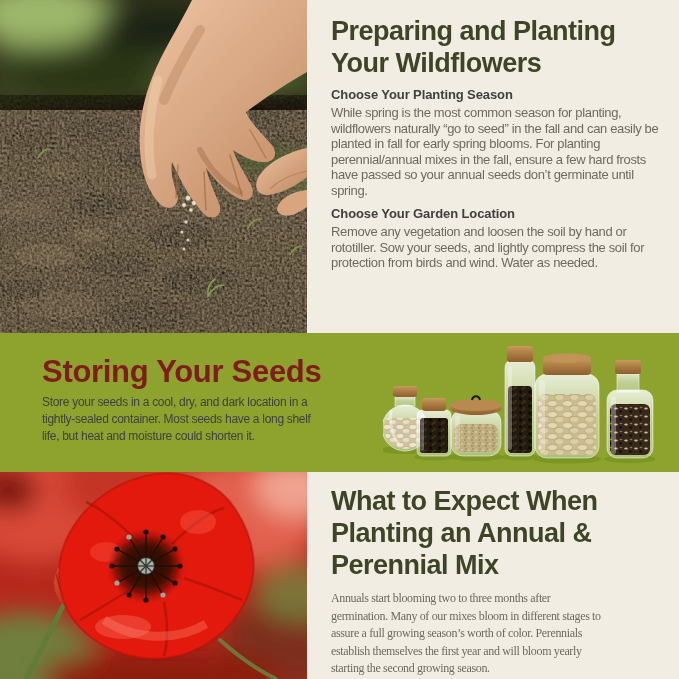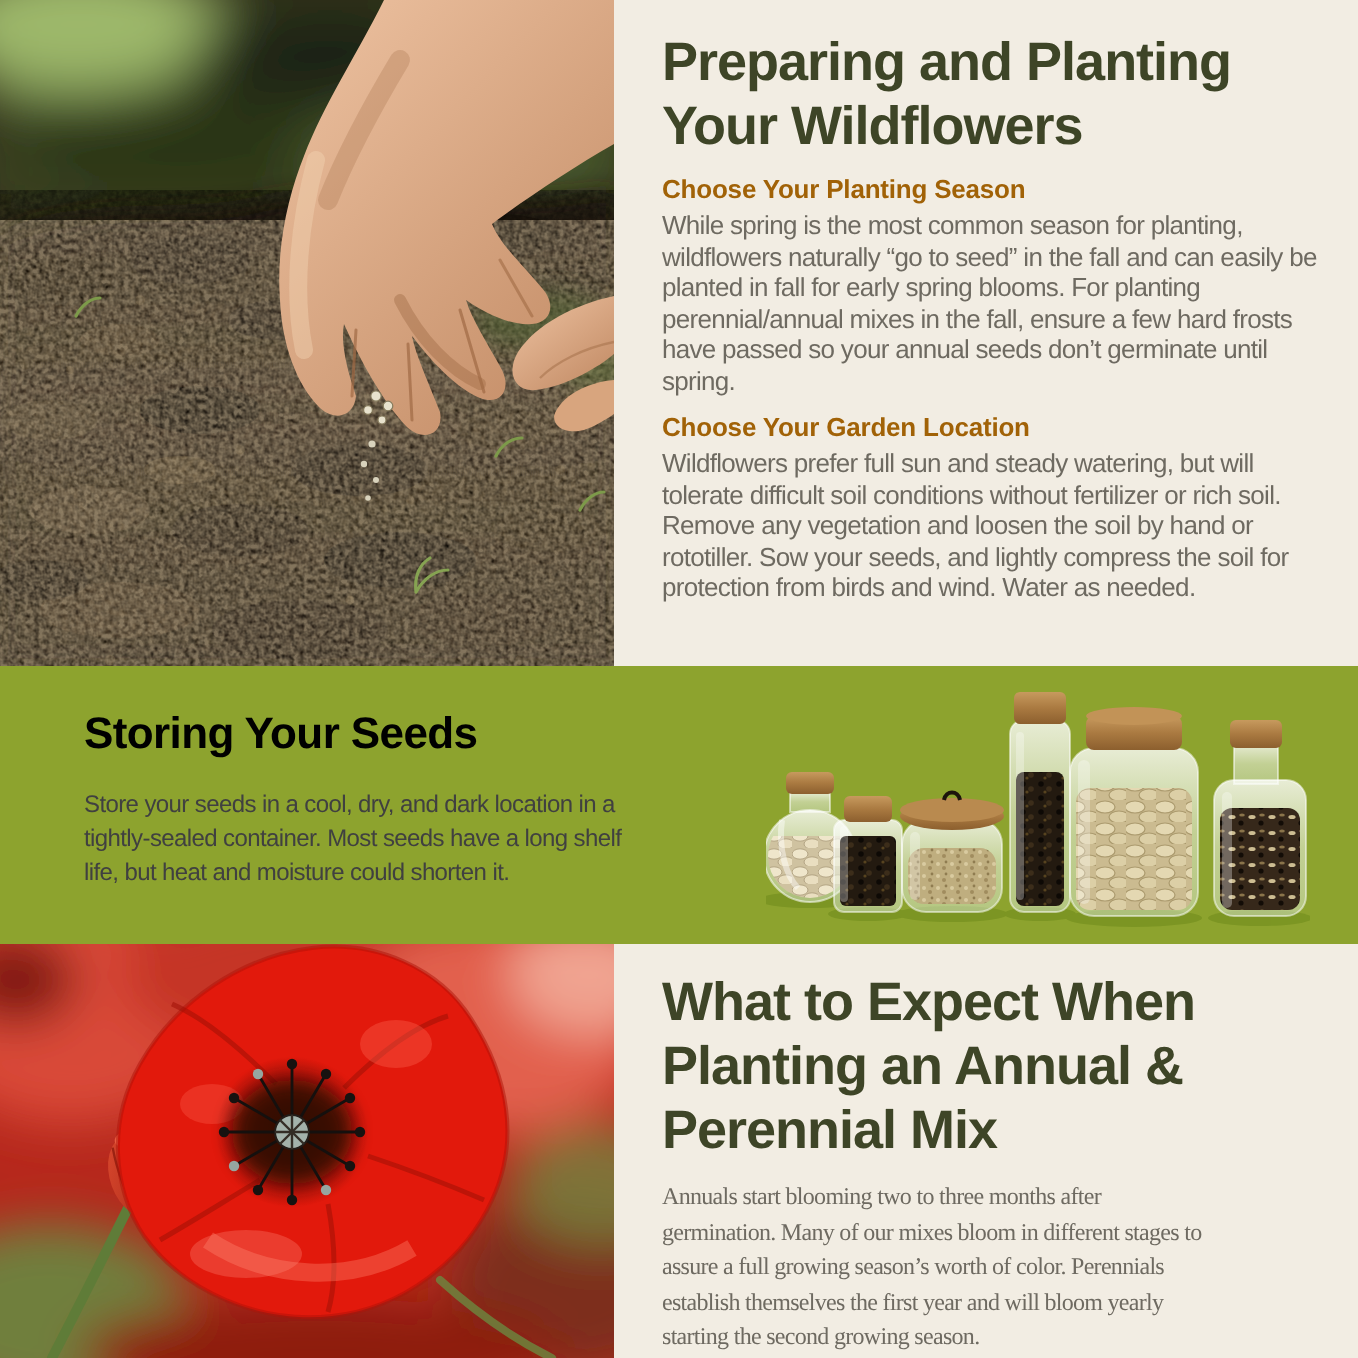--- a/index.html
+++ b/index.html
@@ -10,27 +10,27 @@
   .band{top:333px;height:139px;background:#8da32e;}
   .sec-bottom{top:472px;height:247px;background:#f2ede3;padding-left:48px;}
   .photo{position:absolute;left:0;top:0;overflow:hidden;}
   .photo-top{width:307px;height:333px;}
   .photo-bottom{width:307px;height:207px;}
   .panel{position:absolute;left:307px;width:372px;box-sizing:border-box;}
   .panel-top{top:0;height:333px;padding:15px 10px 0 24px;}
   .panel-bottom{top:0;height:207px;padding:13px 10px 0 24px;}
   .title{font-size:27px;line-height:32px;font-weight:700;color:#3e4527;
          letter-spacing:-0.5px;margin:0;white-space:pre-line;}
-  .subhead{font-size:13px;line-height:15px;font-weight:700;color:#a16207;
+  .subhead{font-size:13px;line-height:15px;font-weight:700;color:#404040;
            margin:8px 0 3px 0;letter-spacing:-0.1px;}
   .body{font-size:13px;line-height:15.5px;color:#6e6a61;margin:0;
         letter-spacing:-0.35px;white-space:pre-line;}
   .panel-bottom .body{font-size:12px;line-height:17.5px;margin-top:9px;font-family:Liberation Serif, serif;}
-  .band-title{position:absolute;left:42px;top:21px;margin:0;font-size:22px;
-              font-weight:700;color:#000000;letter-spacing:-0.3px;}
+  .band-title{position:absolute;left:42px;top:21px;margin:0;font-size:31px;
+              font-weight:700;color:#7f1d1d;letter-spacing:-0.3px;}
   .band-body{position:absolute;left:42px;top:61px;width:328px;margin:0;
              font-size:12px;line-height:17px;color:#404040;
              letter-spacing:-0.3px;white-space:pre-line;}
   .jars{position:absolute;left:383px;top:1px;width:272px;height:132px;}
   svg{display:block;}
 </style>
 </head>
 <body>
 
 <div class="page">
@@ -163,22 +163,20 @@
       <h1 class="title">Preparing and Planting
 Your Wildflowers</h1>
       <h3 class="subhead">Choose Your Planting Season</h3>
       <p class="body">While spring is the most common season for planting,
 wildflowers naturally “go to seed” in the fall and can easily be
 planted in fall for early spring blooms. For planting
 perennial/annual mixes in the fall, ensure a few hard frosts
 have passed so your annual seeds don’t germinate until
 spring.</p>
       <h3 class="subhead">Choose Your Garden Location</h3>
-      <p class="body">Wildflowers prefer full sun and steady watering, but will
-tolerate difficult soil conditions without fertilizer or rich soil.</p>
       <p class="body">Remove any vegetation and loosen the soil by hand or
 rototiller. Sow your seeds, and lightly compress the soil for
 protection from birds and wind. Water as needed.</p>
     </div>
   </section>
 
   <section class="band">
     <h2 class="band-title">Storing Your Seeds</h2>
     <p class="band-body">Store your seeds in a cool, dry, and dark location in a
 tightly-sealed container. Most seeds have a long shelf

